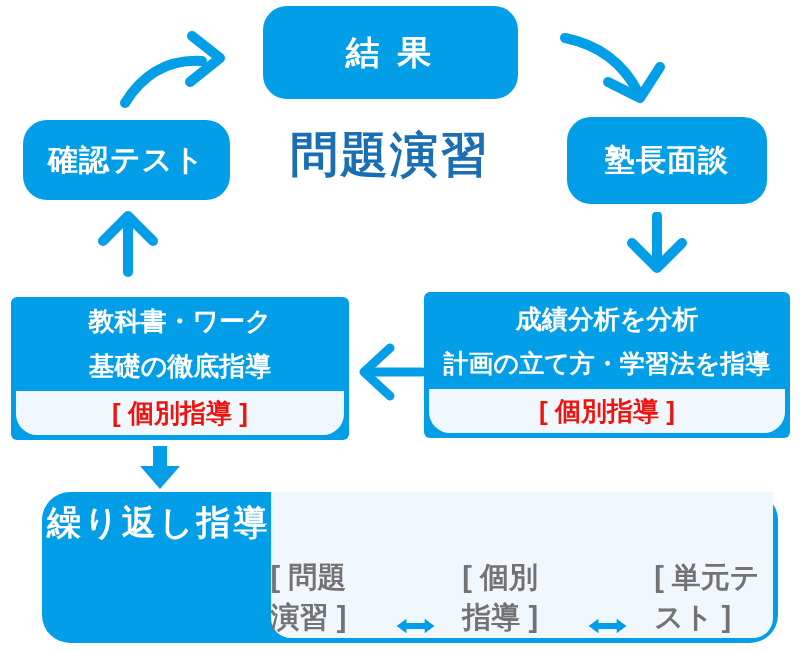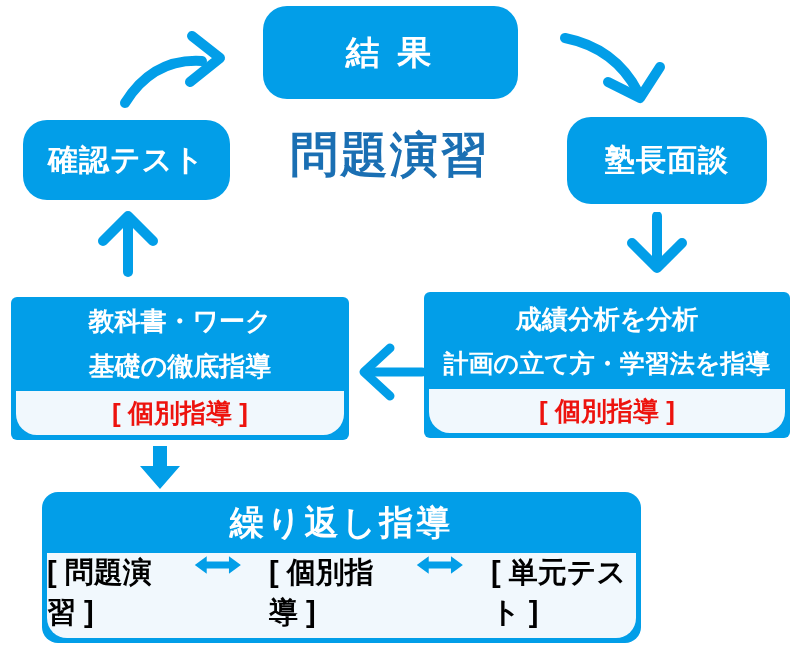--- a/index.html
+++ b/index.html
@@ -52,37 +52,37 @@
     color:#ed130e; font-weight:bold; font-size:26px;
   }
   #box-textbook { left:11px;  top:297px; width:338px; height:143px; }
   #box-textbook .main { font-size:26px; }
   #box-analysis { left:424px; top:292px; width:366px; height:146px; }
   #box-analysis .line1 { font-size:26px; }
   #box-analysis .line2 { font-size:25px; }
 
   
   #box-repeat {
-    position:absolute; left:42px; top:492px; width:599px; height:151px;
-    background:#029ee8; border-radius:16px;
+    position:absolute; left:42px; top:492px; width:736px; height:151px;
+    background:#029ee8; border-radius:28px;
     padding:0 5px 5px 5px;
-    display:flex; flex-direction:column;
+    display:flex; flex-direction:row;
   }
   #box-repeat .rtitle {
     height:61px; flex:none;
     display:flex; align-items:center; justify-content:center;
     color:#ffffff; font-weight:bold; font-size:34px; letter-spacing:3px;
   }
   #box-repeat .rband {
     flex:1;
     background:#f1f8fd;
     border-radius:0 0 20px 20px;
-    display:flex; align-items:flex-start; justify-content:center;
+    display:flex; align-items:flex-end; justify-content:center;
     gap:27px;
-    color:#000000; font-weight:bold; font-size:29px;
+    color:#737373; font-weight:bold; font-size:29px;
   }
   svg { display:block; }
 </style>
 </head>
 <body>
 
 <div class="pill" id="box-result">
   <span>結 果</span>
 </div>
 <div class="pill" id="box-check">

